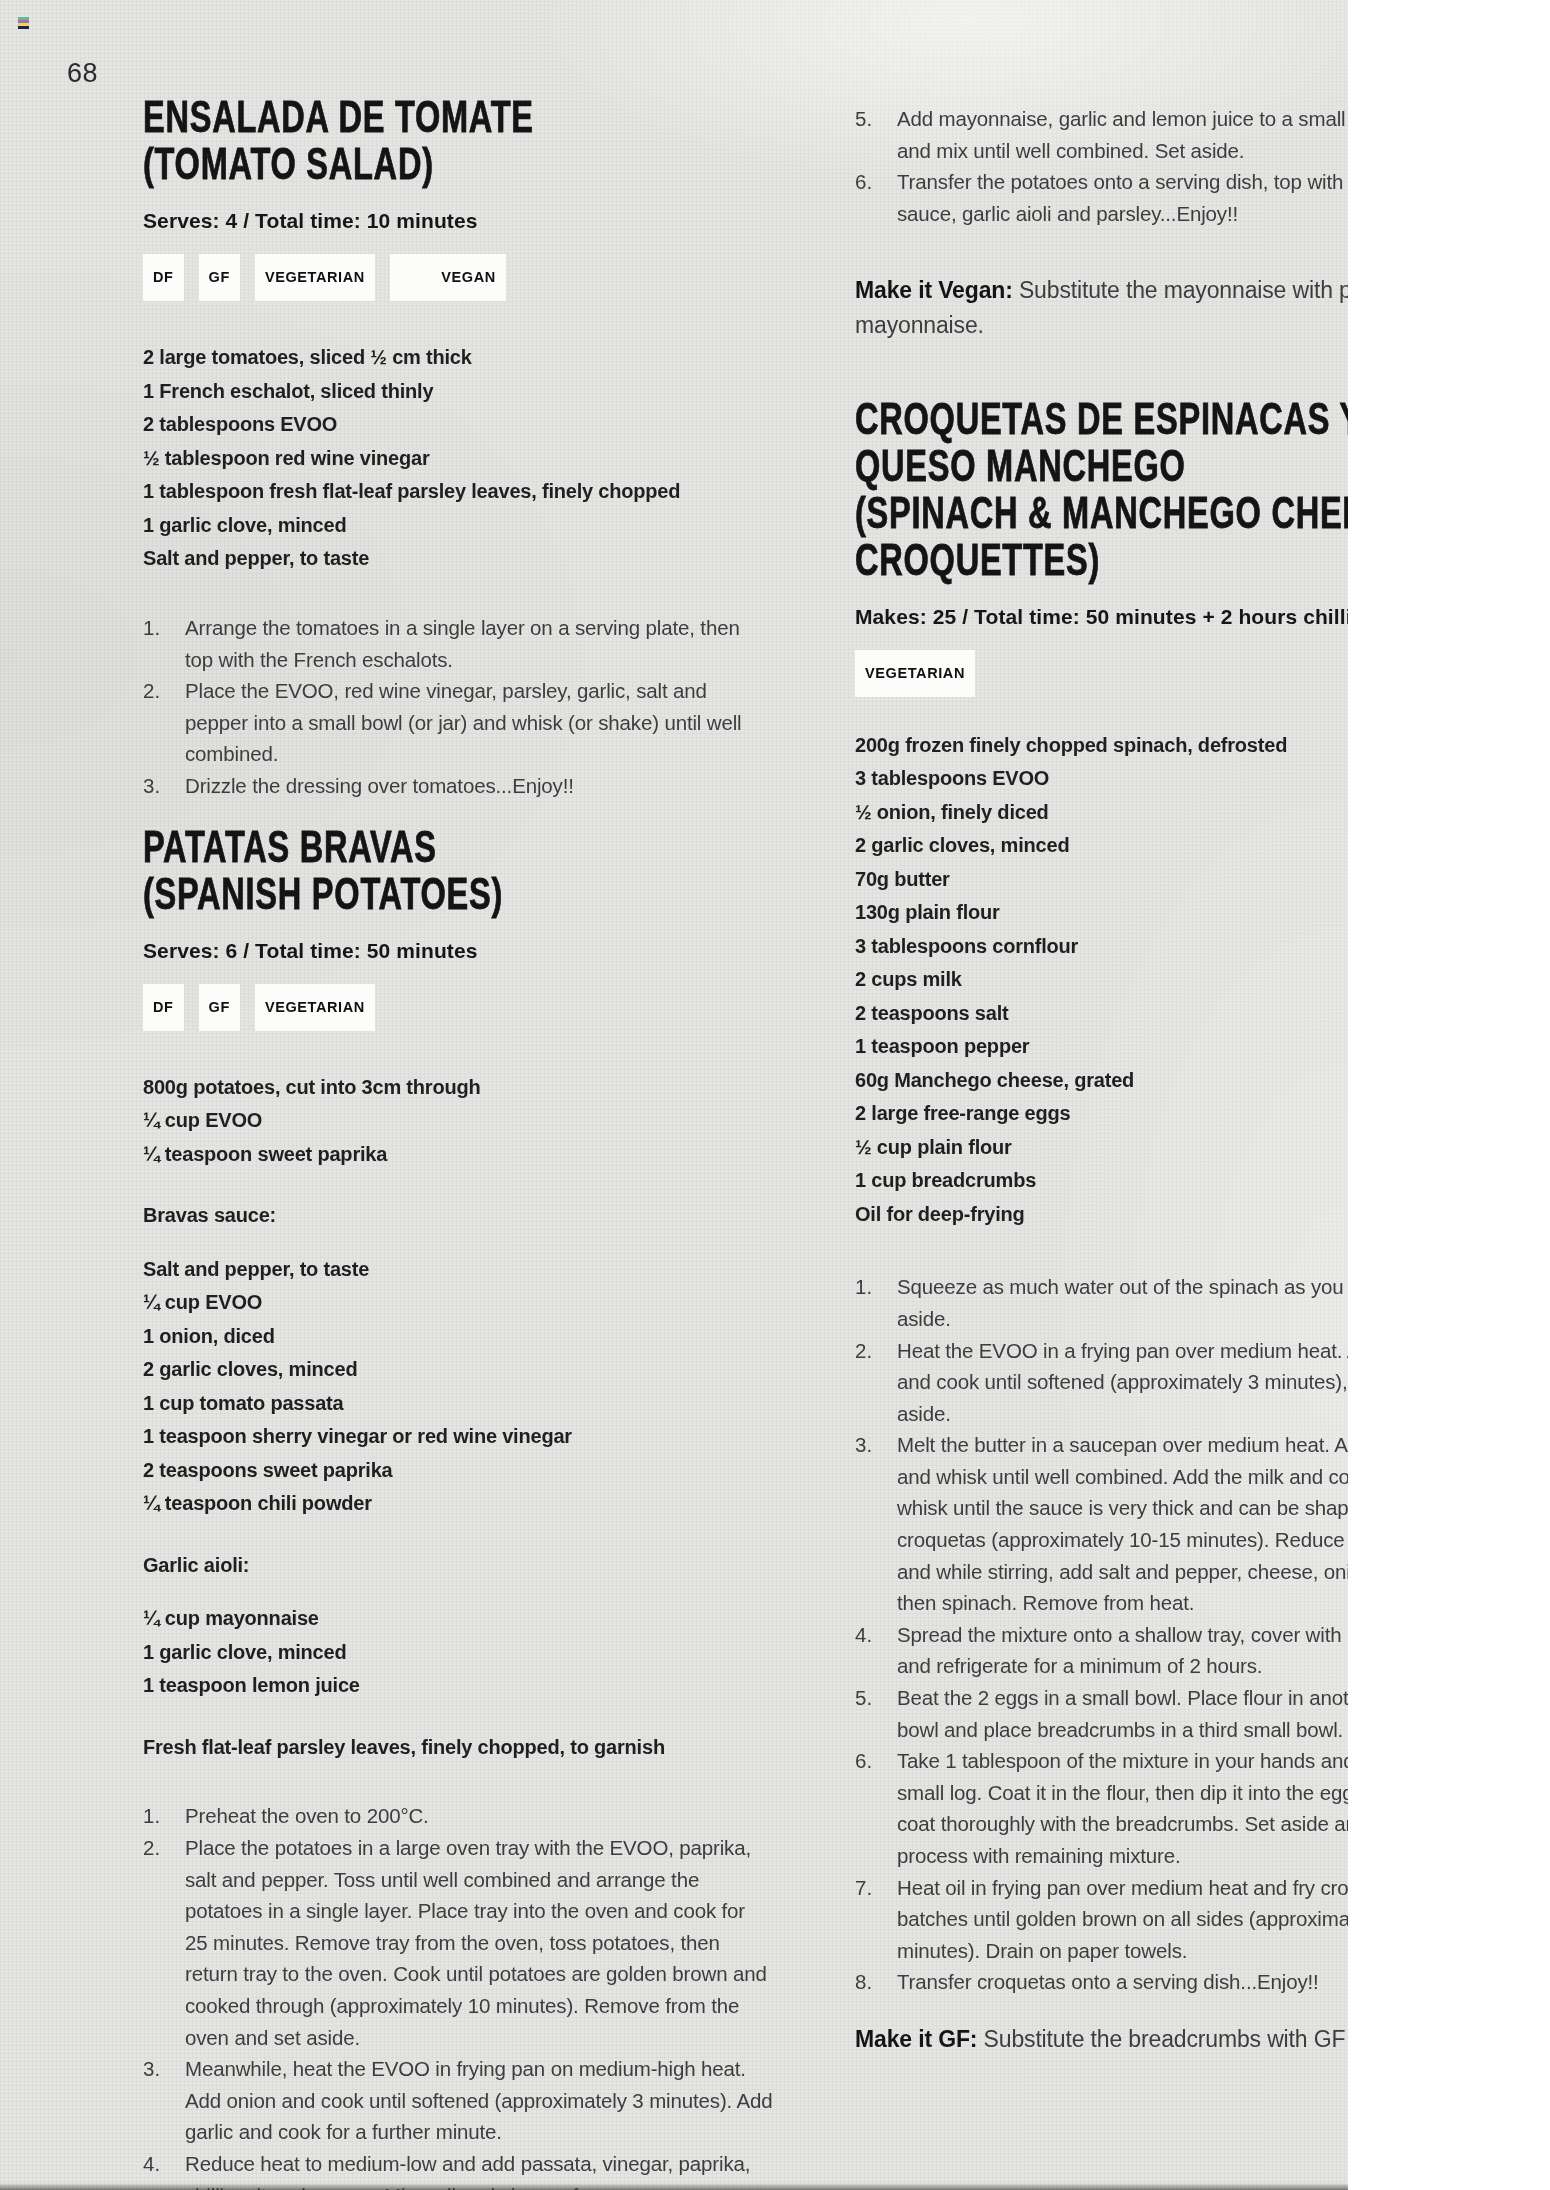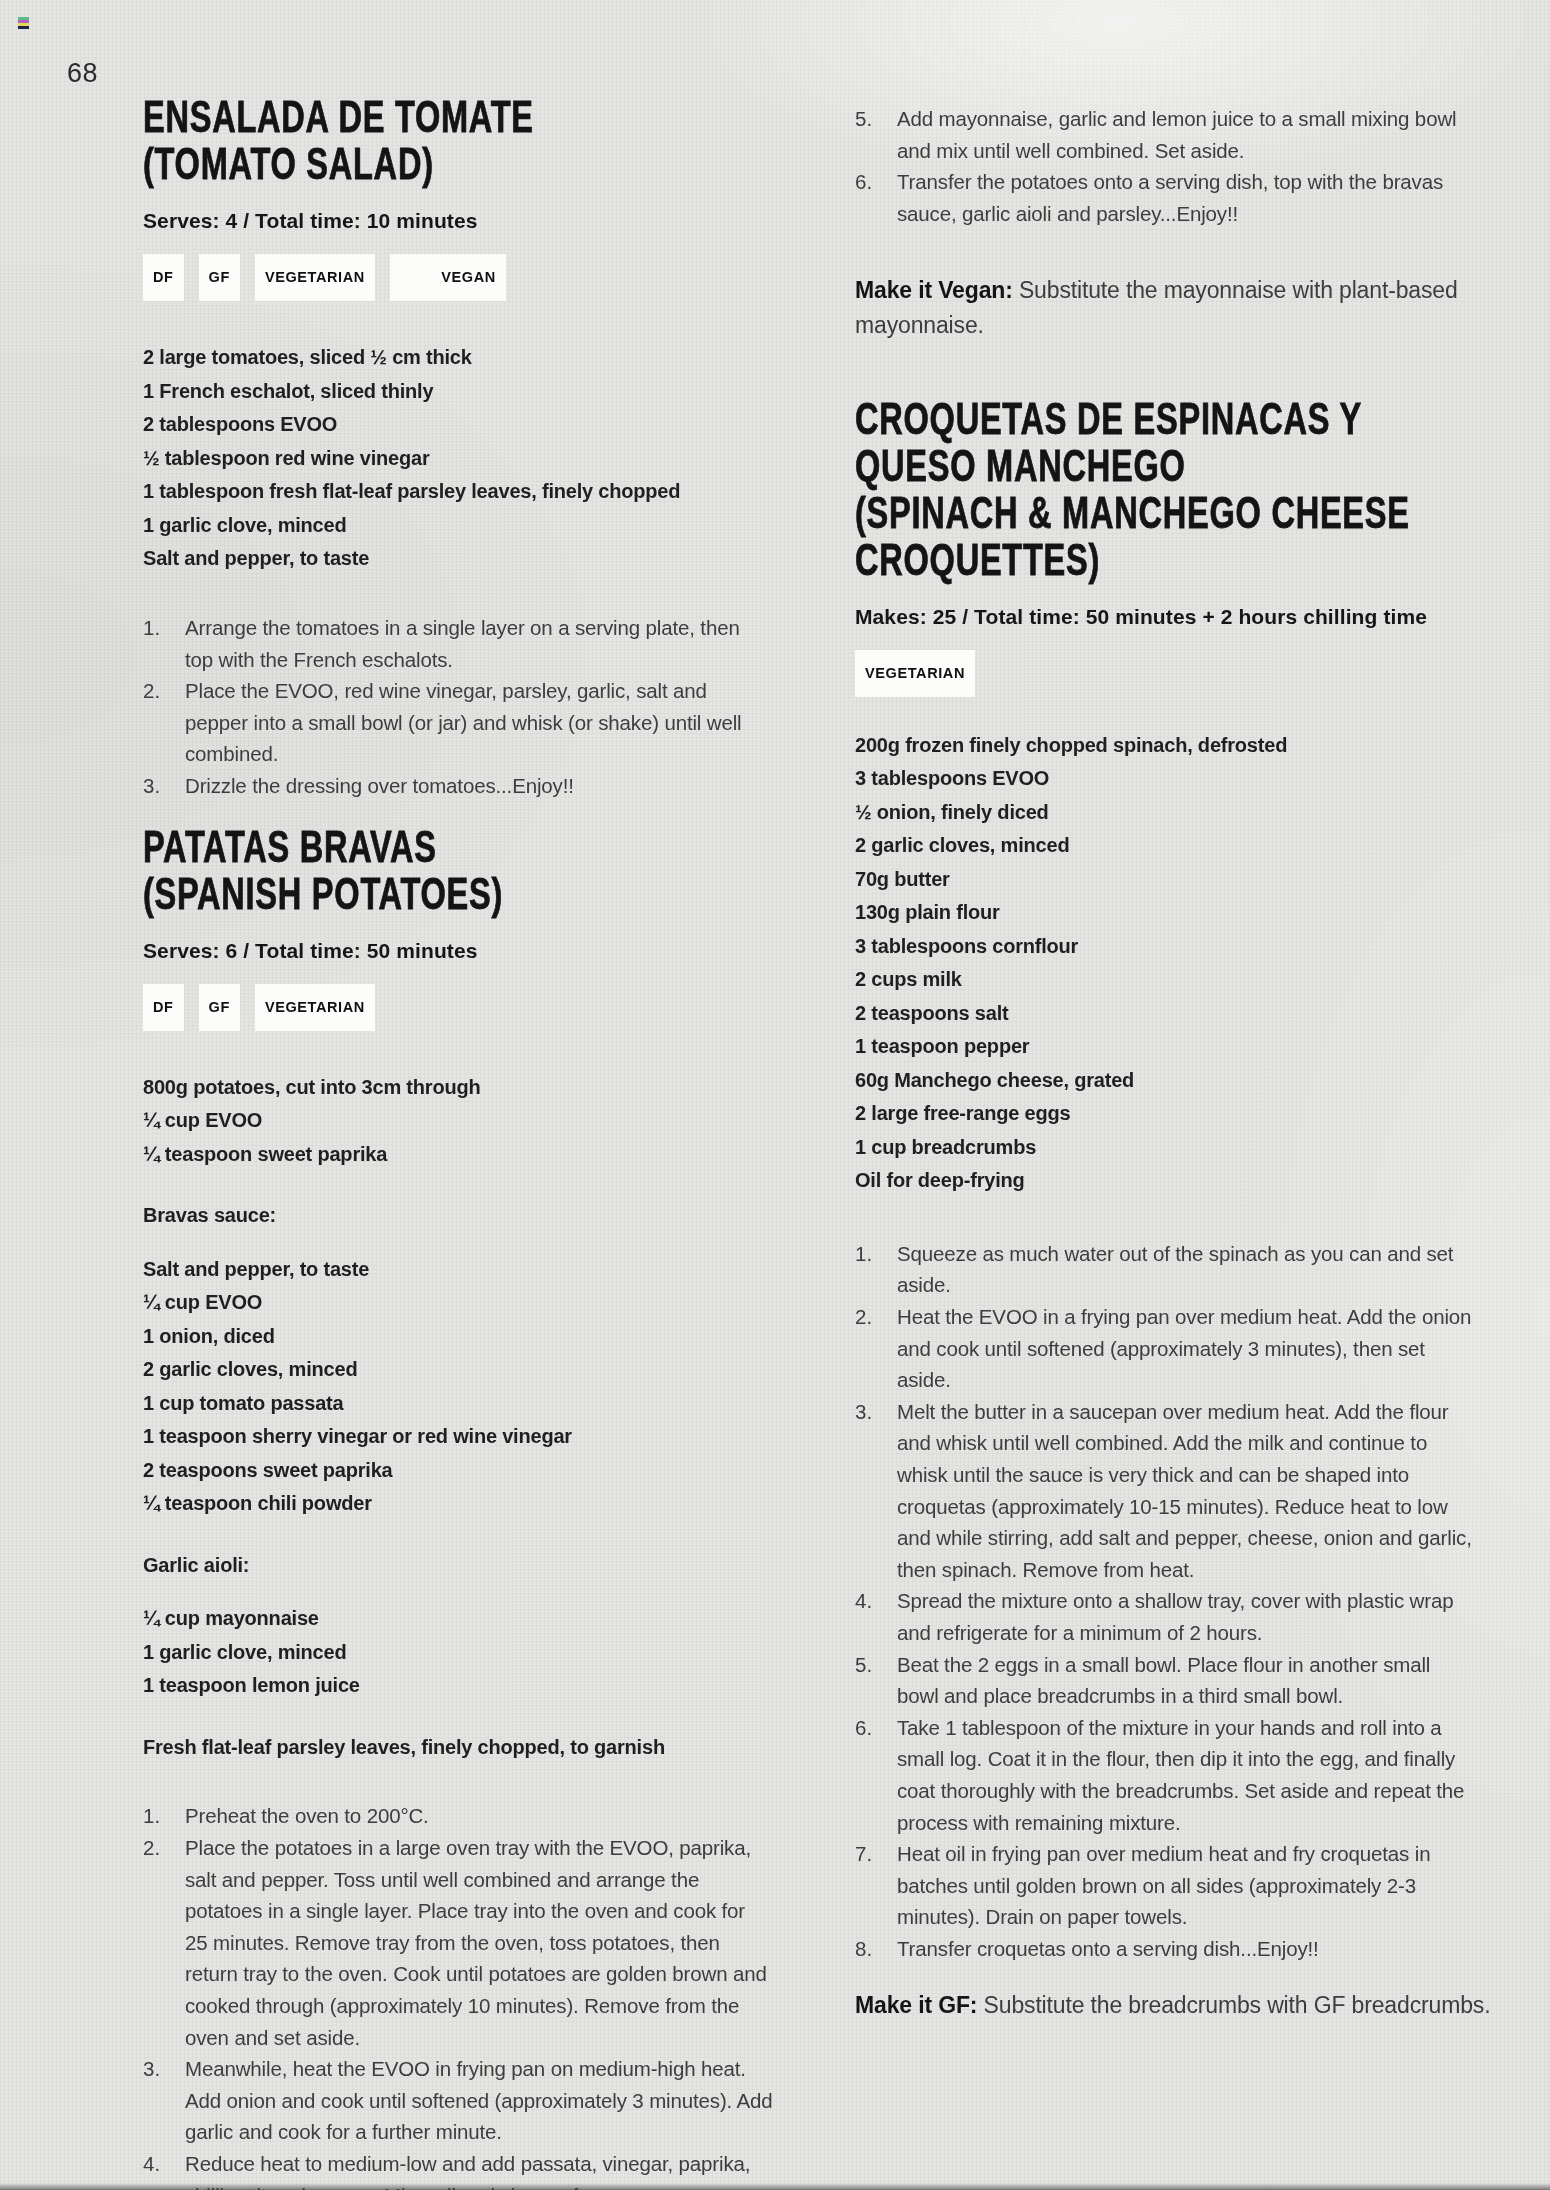--- a/index.html
+++ b/index.html
@@ -1,18 +1,18 @@
 <!DOCTYPE html>
 <html><head>
 <meta charset="utf-8">
 <style>
   html,body{margin:0;padding:0;}
   body{width:1550px;height:2190px;font-family:"Liberation Sans","DejaVu Sans",sans-serif;}
   .page{
-    position:relative;width:1550px;height:2190px;overflow:hidden;
+    position:relative;width:1348px;height:2190px;overflow:hidden;
     background-color:#e4e4e2;
     background-image:
       radial-gradient(ellipse 700px 260px at 72% 1%, rgba(255,255,255,.55), transparent 65%),
       radial-gradient(ellipse 900px 600px at 0% 30%, rgba(0,0,0,.03), transparent 70%),
       radial-gradient(ellipse 500px 900px at 100% 60%, rgba(255,255,255,.25), transparent 70%),
       repeating-linear-gradient(0deg, rgba(110,110,108,.055) 0 1px, rgba(255,255,255,.04) 1px 2px, transparent 2px 4px),
       repeating-linear-gradient(90deg, rgba(110,110,108,.05) 0 1px, transparent 1px 4px);
   }
   .bottom-edge{position:absolute;left:0;bottom:0;width:100%;height:7px;
     background:linear-gradient(to bottom, rgba(0,0,0,0), rgba(48,48,46,.6));}
@@ -239,20 +239,21 @@
               <li class="ing-item">½ onion, finely diced</li>
               <li class="ing-item">2 garlic cloves, minced</li>
               <li class="ing-item">70g butter</li>
               <li class="ing-item">130g plain flour</li>
               <li class="ing-item">3 tablespoons cornflour</li>
               <li class="ing-item">2 cups milk</li>
               <li class="ing-item">2 teaspoons salt</li>
               <li class="ing-item">1 teaspoon pepper</li>
               <li class="ing-item">60g Manchego cheese, grated</li>
               <li class="ing-item">2 large free-range eggs</li>
+              <li class="ing-item">½ cup plain flour</li>
               <li class="ing-item">1 cup breadcrumbs</li>
               <li class="ing-item">Oil for deep-frying</li>
             </ul>
           </div>
         </div>
       <div class="steps">
 
       <div class="step">
             <span class="step-num">1.</span>
             <span class="step-text">Squeeze as much water out of the spinach as you can and set aside.</span>

